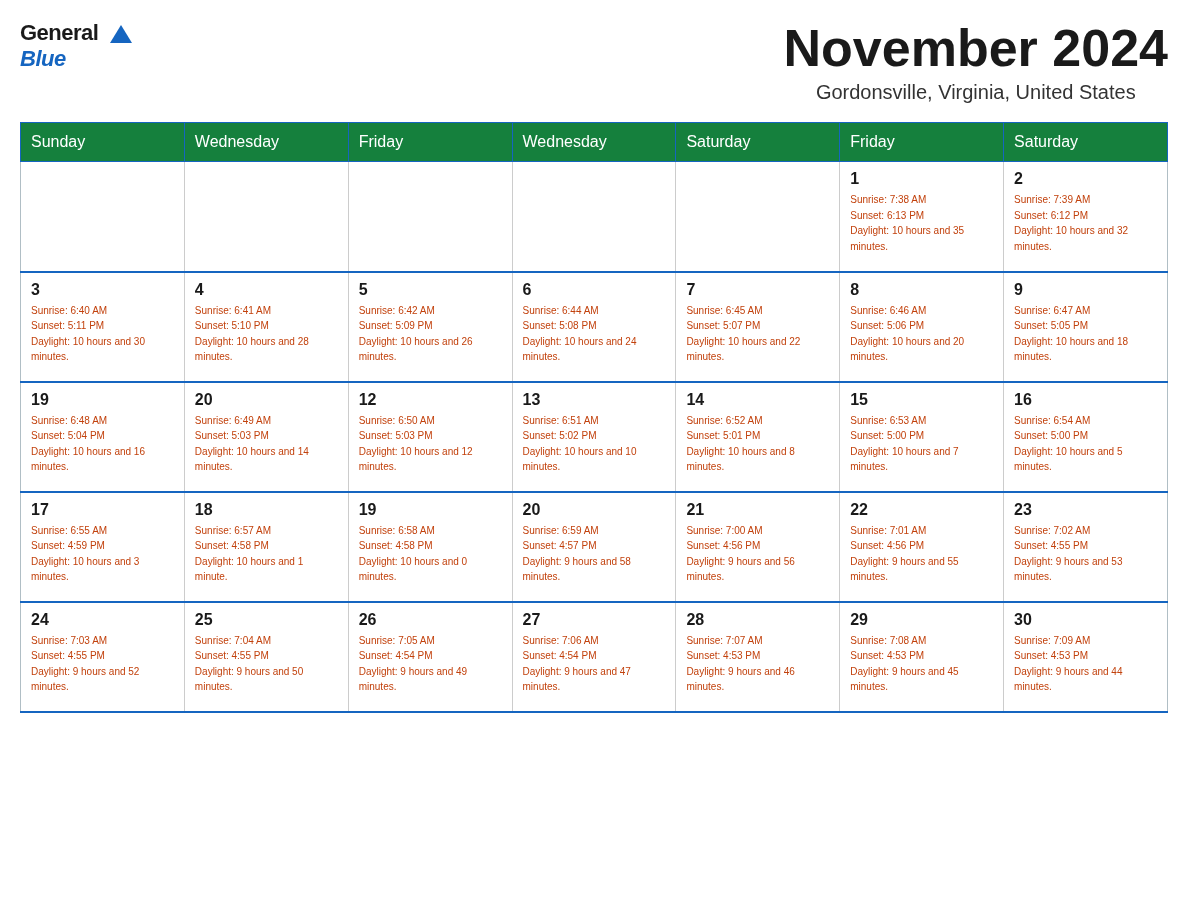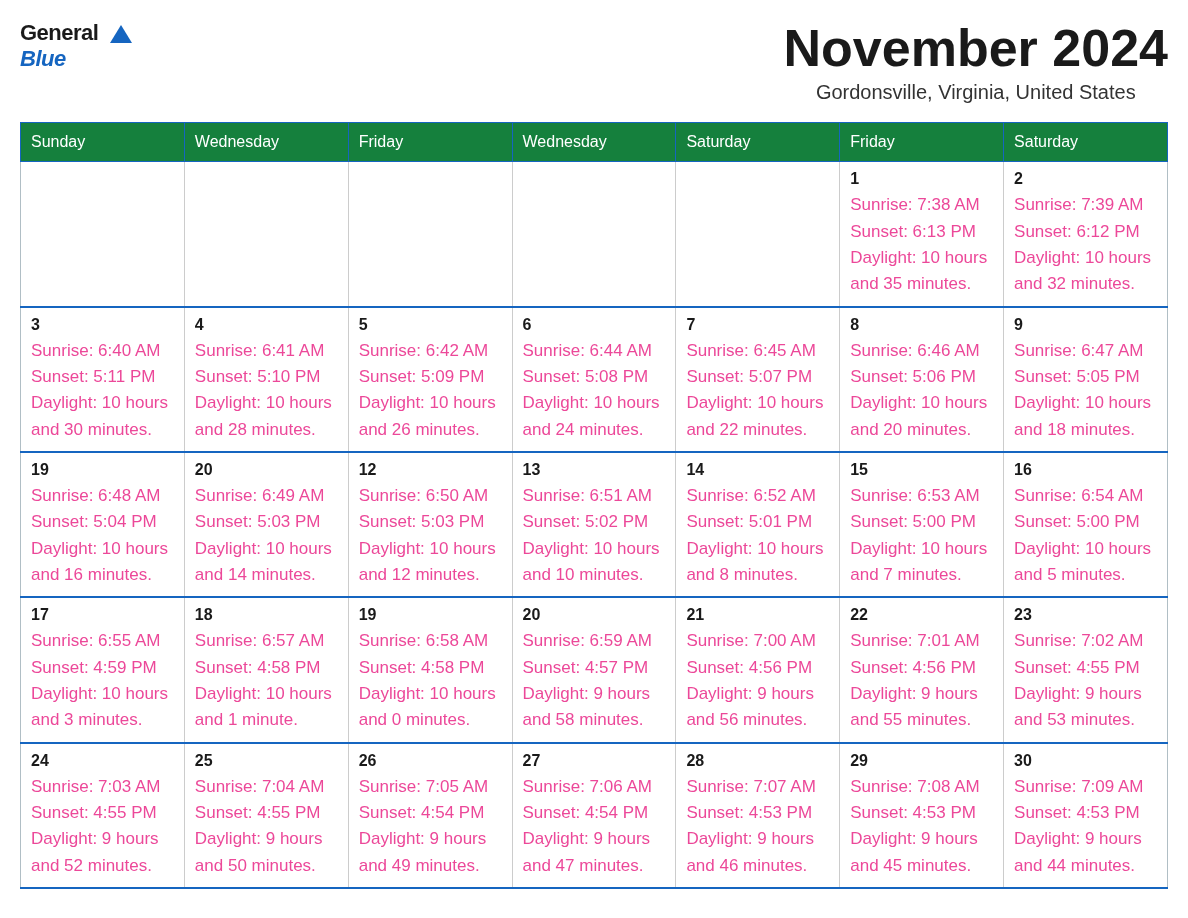--- a/index.html
+++ b/index.html
@@ -82,22 +82,22 @@
     .calendar tbody tr td:last-child {
       border-right: none;
     }
     .day-number {
       font-size: 16px;
       font-weight: bold;
       color: #1a1a1a;
       margin-bottom: 4px;
     }
     .day-info {
-      font-size: 17px;
-      color: #ec4899;
+      font-size: 10px;
+      color: #c2410c;
       line-height: 1.55;
     }
     .empty-cell {
       background: #fff;
     }
   </style>
 </head>
 <body>
 
 <div class="header">

